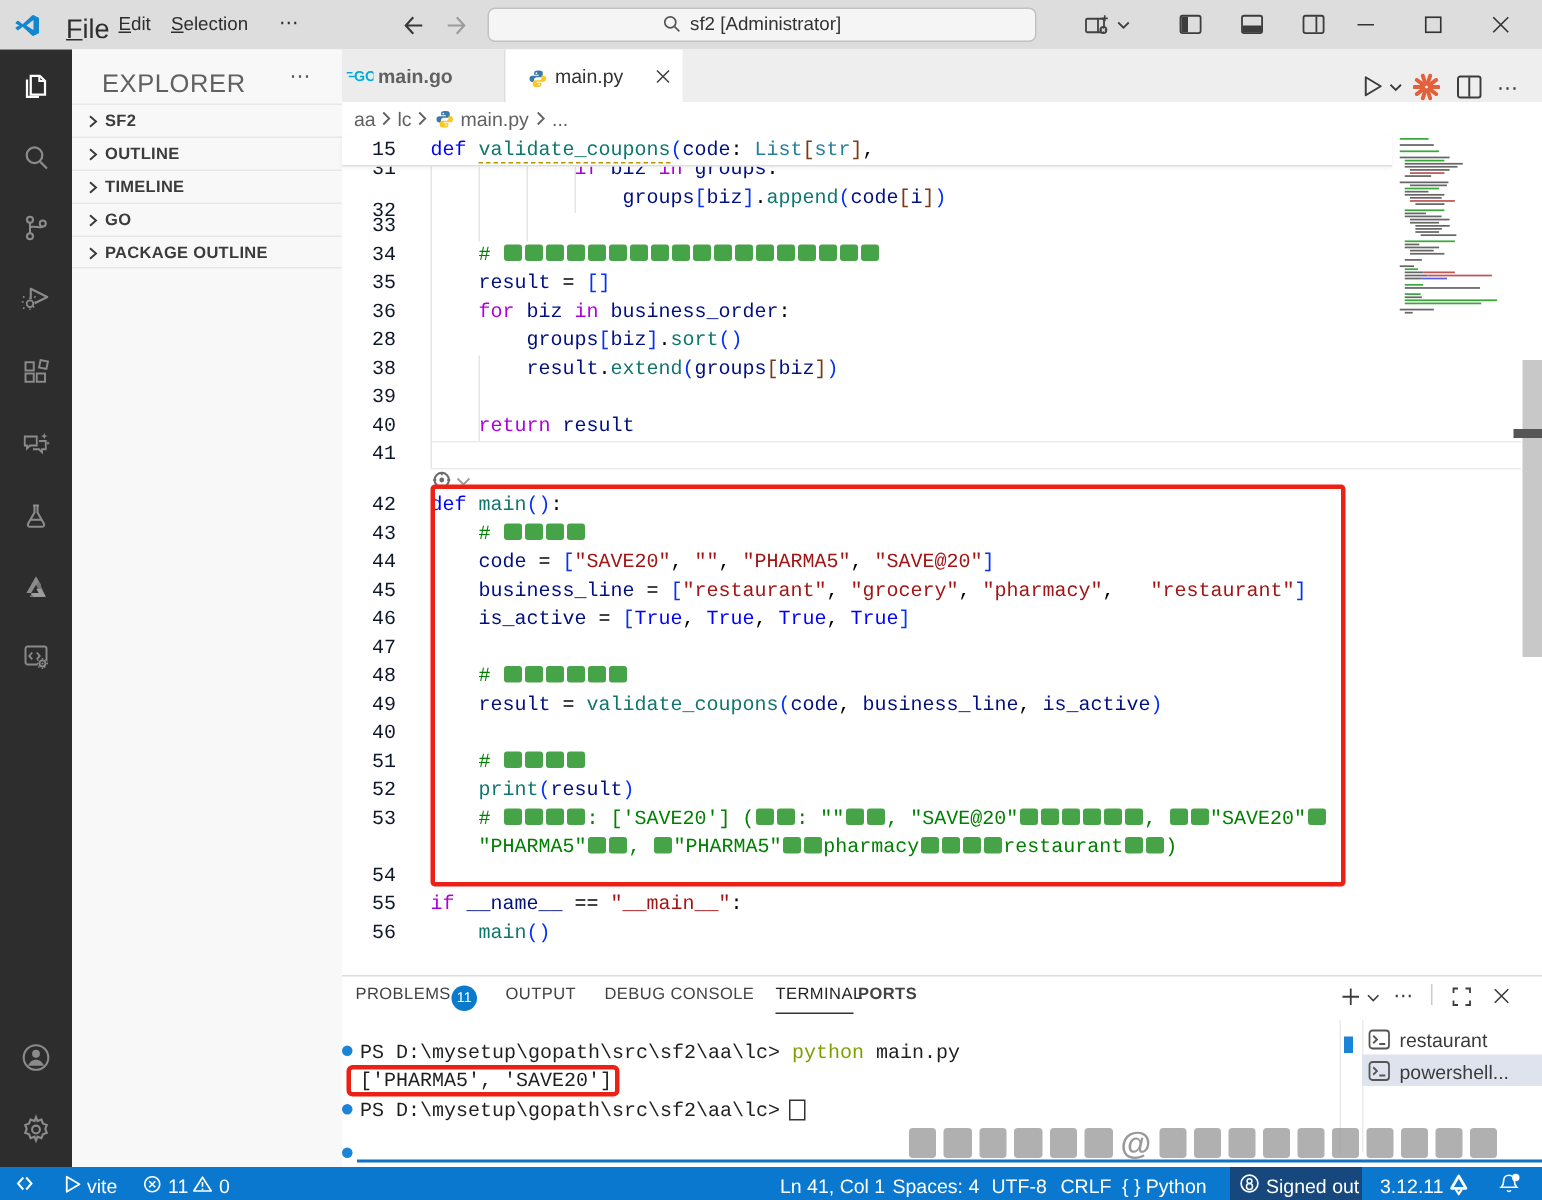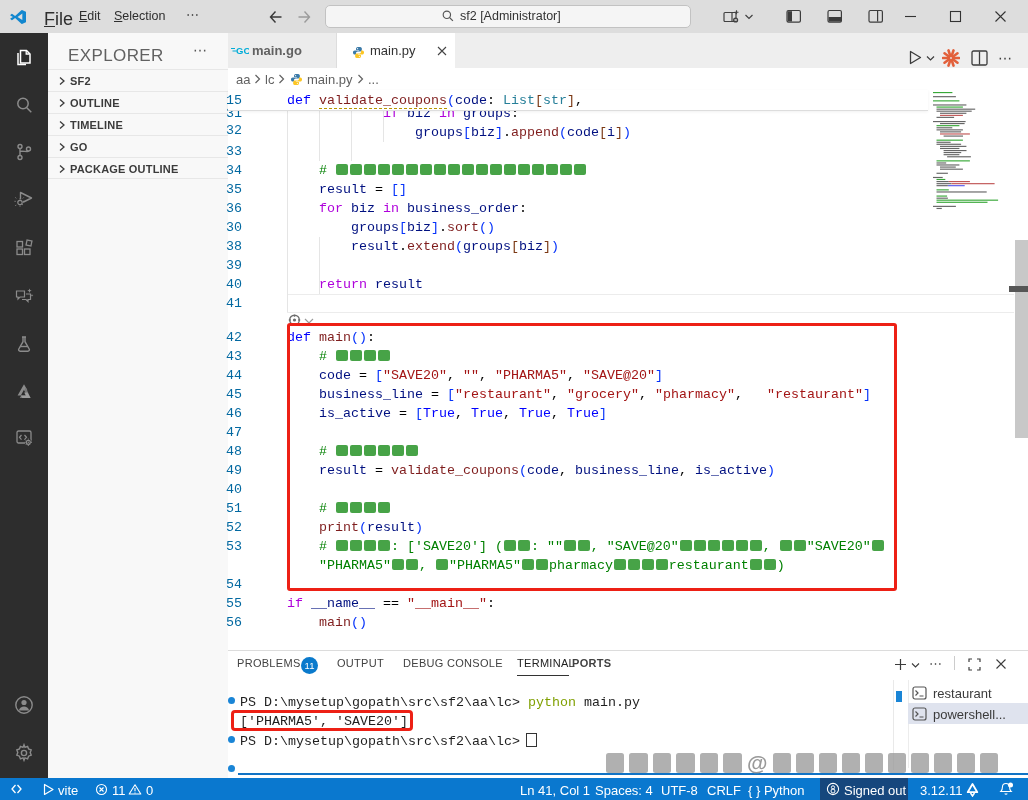--- a/index.html
+++ b/index.html
@@ -2,22 +2,22 @@
 <html><head>
 <meta charset="utf-8">
 <style>
   * { box-sizing: border-box; margin:0; padding:0; }
   html,body { width:1028px; height:800px; }
   body { position:relative; font-family:"Liberation Sans",sans-serif; background:#fff; overflow:hidden; }
   .abs { position:absolute; }
   svg { display:block; }
   
   .cl { position:absolute; left:287px; height:19px; font:13.333px/19px "Liberation Mono",monospace; white-space:pre; color:#000; }
-  .ln { position:absolute; left:226px; width:38px; font:13.333px/19px "Liberation Mono",monospace; color:#0369a1; }
-  .k{color:#0000ff} .kc{color:#af00db} .fn{color:#7f1d1d} .v{color:#001080}
+  .ln { position:absolute; left:226px; width:38px; text-align:right; font:13.333px/19px "Liberation Mono",monospace; color:#0f172a; }
+  .k{color:#0000ff} .kc{color:#af00db} .fn{color:#0f766e} .v{color:#001080}
   .t{color:#267f99} .s{color:#a31515} .c{color:#008000} .b1{color:#0431fa} .b3{color:#7b3814}
   .cj { display:inline-block; width:11.9px; height:11.5px; background:currentColor; opacity:.72; border-radius:2px; margin:0 1.05px; vertical-align:-1px; }
   .ig { position:absolute; width:1px; background:#e5e5e5; }
   
   .tl { position:absolute; left:240px; font:13.333px/19px "Liberation Mono",monospace; white-space:pre; color:#1f1f1f; }
   .dot { position:absolute; width:7px; height:7px; border-radius:50%; background:#1a85d6; }
   
   .sec { position:absolute; left:48px; width:180px; height:22px; border-top:1px solid #e7e7e7; background:#f8f8f8; }
   .sec .lbl { position:absolute; left:22px; top:5px; font-size:11px; font-weight:bold; color:#3b3b3b; letter-spacing:.2px; white-space:nowrap; }
   .chev { position:absolute; left:9px; top:6px; width:10px; height:10px; }
@@ -235,30 +235,30 @@
 <div class="abs" style="left:368px;top:72px;font-size:13px;color:#616161;">...</div>
 
 <div class="abs" style="left:287px;top:294px;width:727px;height:19px;border-top:1px solid #ececec;border-bottom:1px solid #ececec;"></div>
 <div class="ig" style="left:287px;top:111px;height:201px;"></div>
 <div class="ig" style="left:319px;top:111px;height:50px;"></div>
 <div class="ig" style="left:351px;top:111px;height:50px;"></div>
 <div class="ig" style="left:383px;top:111px;height:31px;"></div>
 <div class="ig" style="left:319px;top:237px;height:57px;"></div>
 <div class="ln" style="top:104px">31</div>
 <div class="cl" style="top:104px">            <span class="kc">if</span> <span class="v">biz</span> <span class="kc">in</span> <span class="v">groups</span>:</div>
-<div class="ln" style="top:121px">32</div>
+<div class="ln" style="top:132px">32</div>
 <div class="cl" style="top:123px">                <span class="v">groups</span><span class="b1">[</span><span class="v">biz</span><span class="b1">]</span>.<span class="fn">append</span><span class="b1">(</span><span class="v">code</span><span class="b3">[</span><span class="v">i</span><span class="b3">]</span><span class="b1">)</span></div>
 <div class="ln" style="top:142px">33</div>
 <div class="ln" style="top:161px">34</div>
 <div class="cl" style="top:161px">    <span class="c"># <span class="cj"></span><span class="cj"></span><span class="cj"></span><span class="cj"></span><span class="cj"></span><span class="cj"></span><span class="cj"></span><span class="cj"></span><span class="cj"></span><span class="cj"></span><span class="cj"></span><span class="cj"></span><span class="cj"></span><span class="cj"></span><span class="cj"></span><span class="cj"></span><span class="cj"></span><span class="cj"></span></span></div>
 <div class="ln" style="top:180px">35</div>
 <div class="cl" style="top:180px">    <span class="v">result</span> = <span class="b1">[]</span></div>
 <div class="ln" style="top:199px">36</div>
 <div class="cl" style="top:199px">    <span class="kc">for</span> <span class="v">biz</span> <span class="kc">in</span> <span class="v">business_order</span>:</div>
-<div class="ln" style="top:218px">30</div>
+<div class="ln" style="top:218px">28</div>
 <div class="cl" style="top:218px">        <span class="v">groups</span><span class="b1">[</span><span class="v">biz</span><span class="b1">]</span>.<span class="fn">sort</span><span class="b1">()</span></div>
 <div class="ln" style="top:237px">38</div>
 <div class="cl" style="top:237px">        <span class="v">result</span>.<span class="fn">extend</span><span class="b1">(</span><span class="v">groups</span><span class="b3">[</span><span class="v">biz</span><span class="b3">]</span><span class="b1">)</span></div>
 <div class="ln" style="top:256px">39</div>
 <div class="ln" style="top:275px">40</div>
 <div class="cl" style="top:275px">    <span class="kc">return</span> <span class="v">result</span></div>
 <div class="ln" style="top:294px">41</div>
 <svg class="abs" style="left:288px;top:314px" width="13" height="12" viewBox="0 0 13 12">
     <circle cx="6.5" cy="6" r="4.8" stroke="#6d6d6d" stroke-width="1.4" fill="none"></circle>
     <circle cx="6.5" cy="6" r="1.6" fill="#6d6d6d"></circle>

